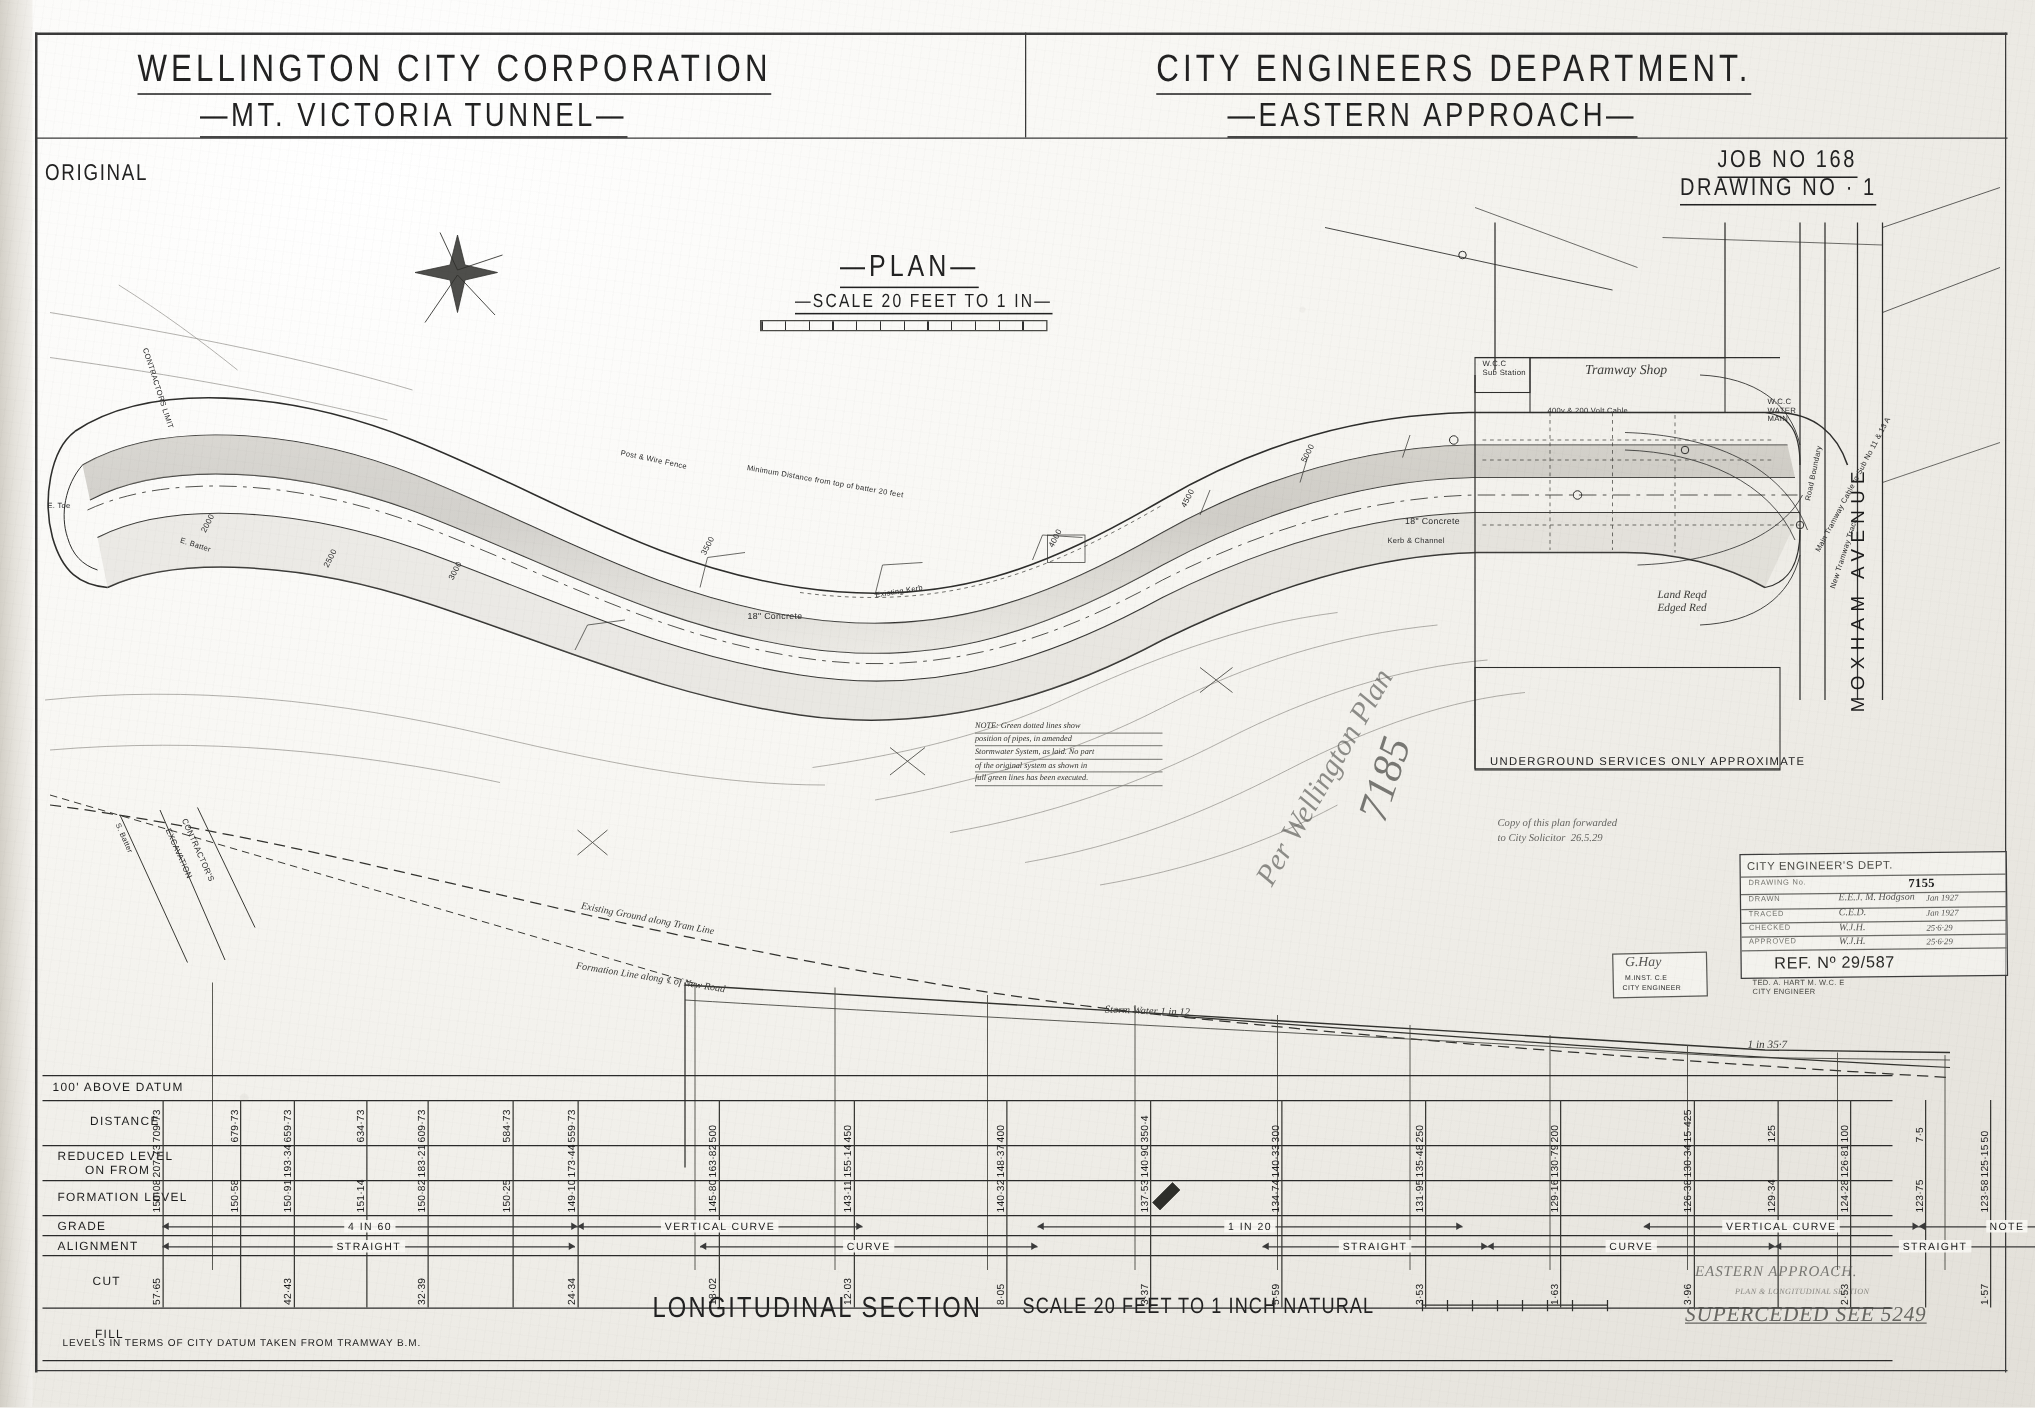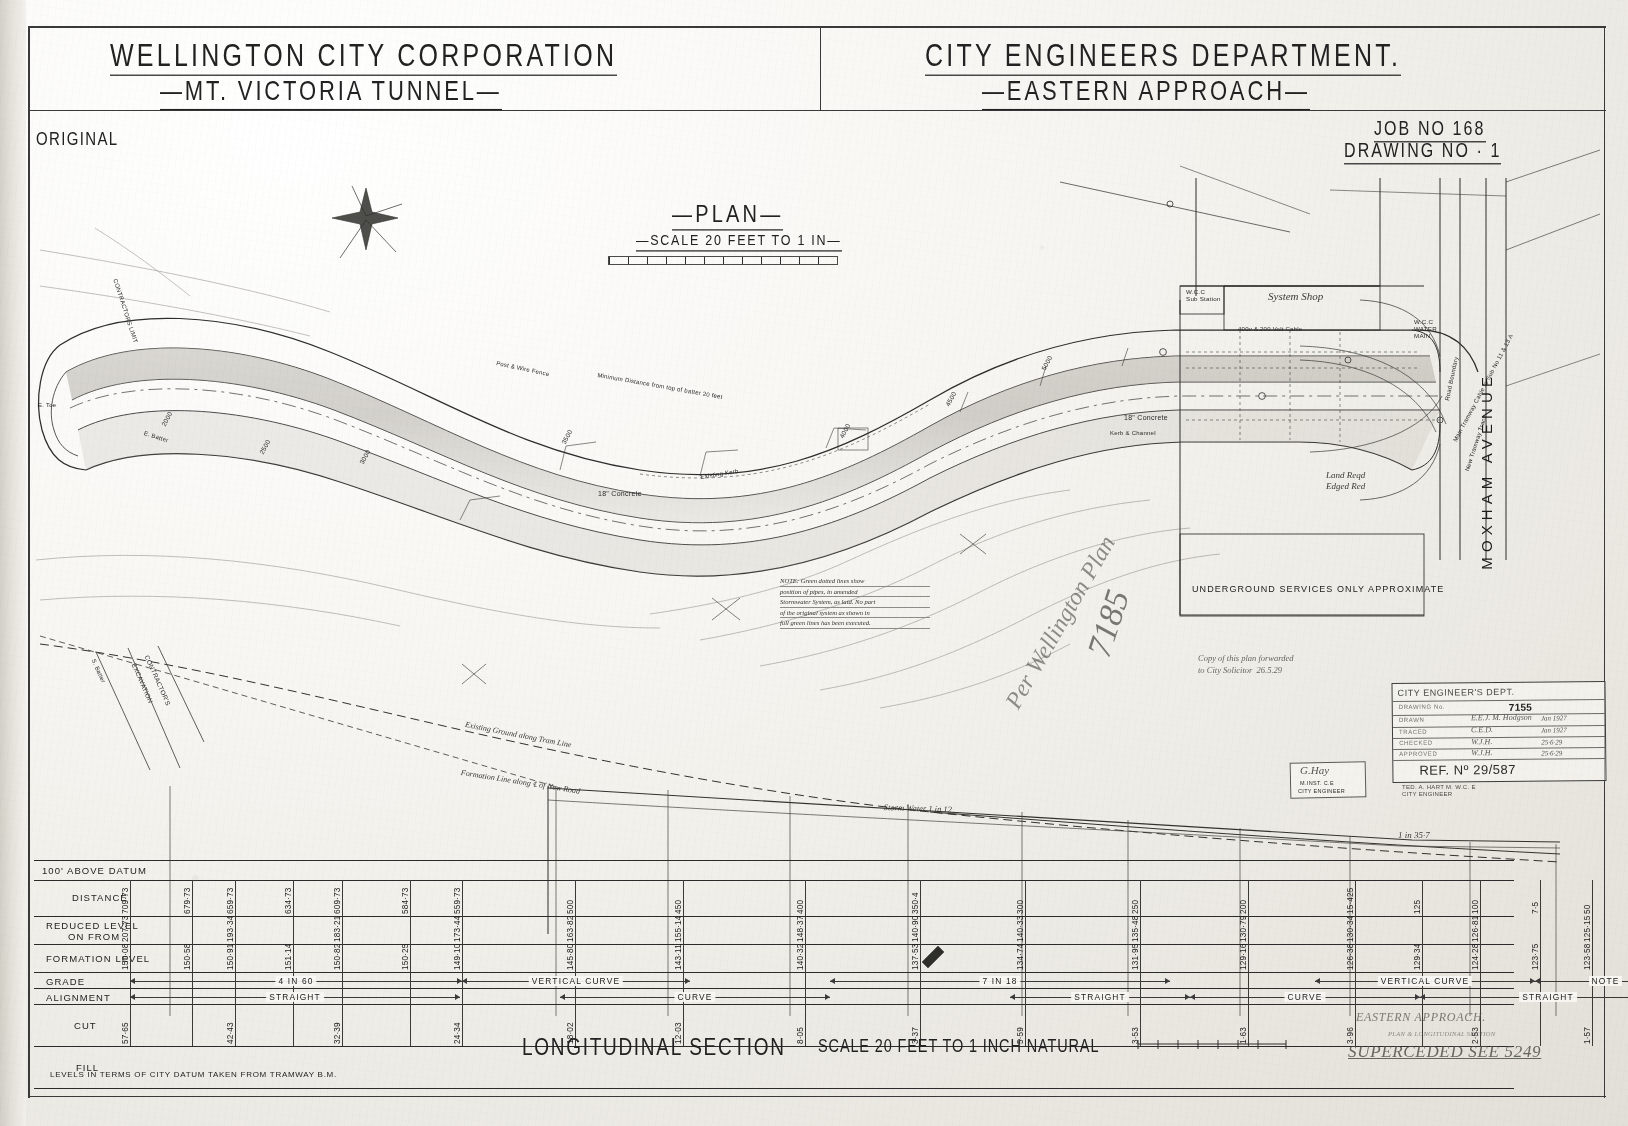--- a/index.html
+++ b/index.html
@@ -306,21 +306,21 @@
     <g stroke="#2f2f2c" stroke-width="1">
       <path d="M1138,1044 L1286,1044"></path>
       <path d="M1138,1040 L1138,1049 M1158,1040 L1158,1049 M1178,1040 L1178,1049
                M1198,1040 L1198,1049 M1218,1040 L1218,1049 M1238,1040 L1238,1049
                M1258,1040 L1258,1049 M1286,1040 L1286,1049"></path>
     </g>
   </svg>
 
   <div id="moxham" style="left:1478px;top:372px;font-size:15px;">MOXHAM  AVENUE</div>
 
-  <div class="hand" style="left:1268px;top:290px;font-size:11px;">System Shop</div>
+  <div class="hand" style="left:1268px;top:290px;font-size:11px;">Tramway Shop</div>
 
   <div class="tinylbl" style="left:1186px;top:288px;line-height:7px;">W.C.C<br>Sub Station</div>
   <div class="tinylbl" style="left:1414px;top:318px;line-height:7px;">W.C.C<br>WATER<br>MAIN</div>
 
   <div class="tinylbl" style="left:118px;top:278px;transform:rotate(72deg);transform-origin:left top;font-size:6px;">CONTRACTORS LIMIT</div>
   <div class="tinylbl" style="left:1238px;top:326px;font-size:6px;">400v &amp; 200 Volt Cable</div>
   <div class="tinylbl" style="left:598px;top:490px;font-size:7px;">18" Concrete</div>
   <div class="tinylbl" style="left:1124px;top:414px;font-size:7px;">18" Concrete</div>
   <div class="tinylbl" style="left:1110px;top:430px;font-size:6px;">Kerb &amp; Channel</div>
   <div class="tinylbl" style="left:700px;top:474px;font-size:6px;transform:rotate(-9deg);transform-origin:left top;">Existing Kerb</div>
@@ -342,21 +342,21 @@
   <div class="tinylbl" style="left:160px;top:424px;transform:rotate(-62deg);transform-origin:left top;font-size:6.5px;">2000</div>
 
   <div class="notebox" style="left:780px;top:576px;">
     <div>NOTE: Green dotted lines show</div>
     <div>position of pipes, in amended</div>
     <div>Stormwater System, as laid. No part</div>
     <div>of the original system as shown in</div>
     <div>full green lines has been executed.</div>
   </div>
 
-  <div class="smallcaps" style="left:1192px;top:584px;font-size:9px;letter-spacing:.12em;">UNDERGROUND  SERVICES  ONLY  APPROXIMATE</div>
+  <div class="smallcaps" style="left:1192px;top:604px;font-size:9px;letter-spacing:.12em;">UNDERGROUND  SERVICES  ONLY  APPROXIMATE</div>
 
   <div class="hand" style="left:466px;top:720px;font-size:8px;transform:rotate(11deg);transform-origin:left top;">Existing Ground along Tram Line</div>
   <div class="hand" style="left:462px;top:766px;font-size:8px;transform:rotate(9deg);transform-origin:left top;">Formation Line along ℄ of New Road</div>
   <div class="hand" style="left:884px;top:802px;font-size:8.5px;transform:rotate(2deg);transform-origin:left top;">Storm Water 1 in 12</div>
   <div class="hand" style="left:1398px;top:830px;font-size:9px;text-align:center;">1 in 35·7</div>
   <div class="tinylbl" style="left:137px;top:662px;transform:rotate(66deg);transform-origin:left top;font-size:6.5px;">EXCAVATION</div>
   <div class="tinylbl" style="left:150px;top:654px;transform:rotate(66deg);transform-origin:left top;font-size:6.5px;">CONTRACTOR'S</div>
   <div class="tinylbl" style="left:96px;top:658px;transform:rotate(66deg);transform-origin:left top;font-size:6px;">S. Batter</div>
 
   <div id="sectable">
@@ -473,21 +473,21 @@
         <div class="arrowL" style="left: 96px; top: 118px;"></div>
         <div class="arrowR" style="left: 423px; top: 118px;"></div>
         <div class="spanlbl" style="left: 262px; top: 116px; transform: translateX(-50%);">4    IN    60</div>
         <div class="spanline" style="left: 428px; width: 228px; top: 121px;"></div>
         <div class="arrowL" style="left: 428px; top: 118px;"></div>
         <div class="arrowR" style="left: 651px; top: 118px;"></div>
         <div class="spanlbl" style="left: 542px; top: 116px; transform: translateX(-50%);">VERTICAL     CURVE</div>
         <div class="spanline" style="left: 796px; width: 340px; top: 121px;"></div>
         <div class="arrowL" style="left: 796px; top: 118px;"></div>
         <div class="arrowR" style="left: 1131px; top: 118px;"></div>
-        <div class="spanlbl" style="left: 966px; top: 116px; transform: translateX(-50%);">7     IN     18</div>
+        <div class="spanlbl" style="left: 966px; top: 116px; transform: translateX(-50%);">1     IN     20</div>
         <div class="spanline" style="left: 1281px; width: 220px; top: 121px;"></div>
         <div class="arrowL" style="left: 1281px; top: 118px;"></div>
         <div class="arrowR" style="left: 1496px; top: 118px;"></div>
         <div class="spanlbl" style="left: 1391px; top: 116px; transform: translateX(-50%);">VERTICAL   CURVE</div>
         <div class="spanline" style="left: 1501px; width: 141px; top: 121px;"></div>
         <div class="arrowL" style="left: 1501px; top: 118px;"></div>
         <div class="spanlbl" style="left: 1571.5px; top: 116px; transform: translateX(-50%);">NOTE</div>
       </div>
 
     <div id="alignspans">
@@ -518,21 +518,21 @@
   <div class="eng-title" style="left:818px;top:1036px;font-size:14.5px;letter-spacing:.06em;">SCALE 20 FEET TO 1 INCH NATURAL</div>
 
   <div id="titleblock">
     <div class="tbrow" style="top:17px;"></div>
     <div class="tbrow" style="top:31px;"></div>
     <div class="tbrow" style="top:43px;"></div>
     <div class="tbrow" style="top:54px;"></div>
     <div class="tbrow" style="top:65px;"></div>
     <div class="tbrow" style="top:76px;"></div>
     <div class="tbtxt" style="left:5px;top:4px;font-size:9px;letter-spacing:.06em;color:#4a4a45;">CITY ENGINEER'S DEPT.</div>
-    <div class="tbnum" style="left:116px;top:19px;">7155</div>
+    <div class="tbnum" style="left:134px;top:19px;font-family:Liberation Serif, serif;">7155</div>
     <div class="tbtxt" style="left:6px;top:20px;font-size:6px;color:#74746e;">DRAWING  No.</div>
     <div class="tbtxt" style="left:6px;top:33px;font-size:6px;color:#74746e;">DRAWN</div>
     <div class="tbtxt" style="left:6px;top:45px;font-size:6px;color:#74746e;">TRACED</div>
     <div class="tbtxt" style="left:6px;top:56px;font-size:6px;color:#74746e;">CHECKED</div>
     <div class="tbtxt" style="left:6px;top:67px;font-size:6px;color:#74746e;">APPROVED</div>
     <div class="scrawl" style="left:78px;top:30px;font-size:8px;">E.E.J. M. Hodgson</div>
     <div class="scrawl" style="left:78px;top:42px;font-size:8px;">C.E.D.</div>
     <div class="scrawl" style="left:78px;top:54px;font-size:8px;">W.J.H.</div>
     <div class="scrawl" style="left:78px;top:65px;font-size:8px;">W.J.H.</div>
     <div class="scrawl" style="left:148px;top:32px;font-size:7px;">Jan 1927</div>

